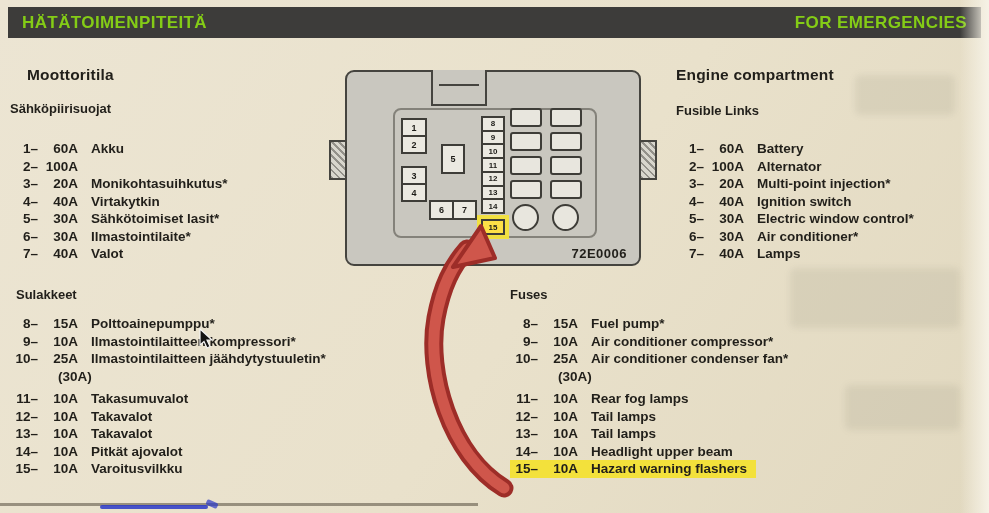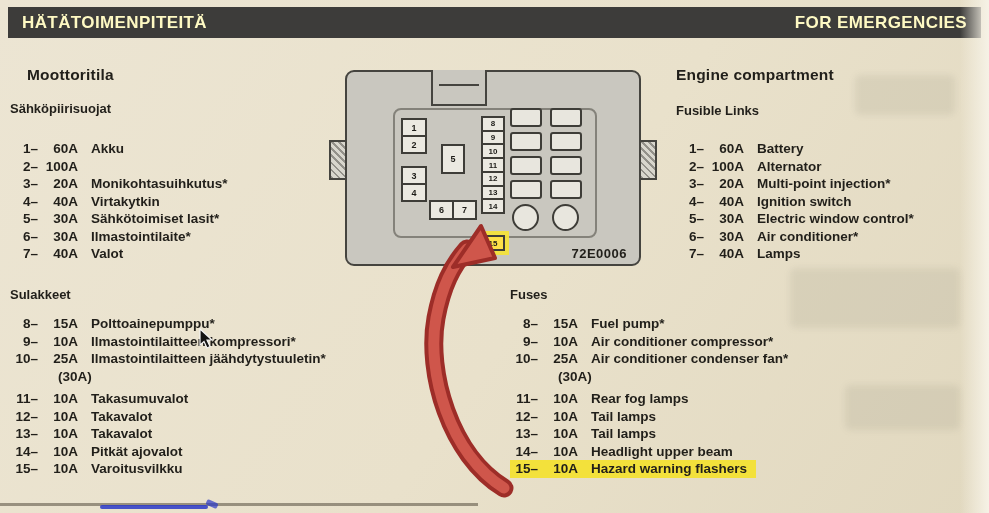--- a/index.html
+++ b/index.html
@@ -4,21 +4,21 @@
 <style>
   * { margin:0; padding:0; box-sizing:border-box; }
   html,body { background:#d8d2c0; }
   .paper {
     position:relative; width:989px; height:513px; overflow:hidden;
     background:linear-gradient(125deg,#ece5d3 0%, #e9e1cb 55%, #e1d8bf 100%);
     font-family:"Liberation Sans", sans-serif; font-weight:700; color:#211f1a;
   }
   .header {
     position:absolute; left:8px; top:7px; width:973px; height:31px;
-    background:#3d3c3a; color:#fef9c3; display:flex; justify-content:space-between;
+    background:#3d3c3a; color:#84cc16; display:flex; justify-content:space-between;
     align-items:center; padding:8px 14px; font-size:17px; letter-spacing:.4px;
   }
   .h-title { position:absolute; font-size:15.5px; letter-spacing:.2px; white-space:nowrap; }
   .h-sub   { position:absolute; font-size:13px; white-space:nowrap; }
   .list { position:absolute; font-size:13.5px; line-height:17.5px; white-space:nowrap; }
   .row { display:flex; width:max-content; }
   .num { display:inline-block; width:26px; text-align:right; }
   .amp { display:inline-block; width:40px; text-align:right; }
   .lbl { margin-left:13px; }
   .row.cont { padding-left:46px; }
@@ -36,21 +36,21 @@
   .tab.left { left:-18px; } .tab.right { right:-18px; }
   .innerline { position:absolute; left:46px; top:36px; width:204px; height:130px;
     border:2px solid #84827a; border-radius:8px; }
   .fgroup { position:absolute; display:flex; background:#ebe9e1; border:2px solid #3e3d38; }
   .fgroup.v { flex-direction:column; }
   .fcell { flex:1; display:flex; align-items:center; justify-content:center;
     font-size:9px; color:#1d1c18; }
   .fgroup.v .fcell + .fcell { border-top:2px solid #3e3d38; }
   .fgroup.h .fcell + .fcell { border-left:2px solid #3e3d38; }
   .stack .fcell { font-size:8px; }
-  .cell15 { background:#fde047; box-shadow:0 0 0 4px rgba(243,225,59,.95);margin-top:16px; }
+  .cell15 { background:#fde047; box-shadow:0 0 0 4px rgba(243,225,59,.95); }
   .sq { position:absolute; width:32px; height:19px; border:2px solid #3e3d38;
     border-radius:3px; background:#e8e6de; }
   .circ { position:absolute; width:27px; height:27px; border:2px solid #3e3d38;
     border-radius:50%; background:#e8e6de; }
   .diag-code { position:absolute; right:12px; top:174px; font-size:13px; letter-spacing:.5px; }
   .arrow-overlay { position:absolute; left:0; top:0; width:989px; height:513px;
     pointer-events:none; z-index:20; }
   .cursor { position:absolute; left:196px; top:328px; z-index:30; }
   .artifact { position:absolute; pointer-events:none; }
   .ghost { background:rgba(100,94,78,.10); filter:blur(3px); border-radius:6px; }
@@ -105,21 +105,21 @@
         <span class="amp">30A</span>
         <span class="lbl">Ilmastointilaite*</span>
       </div>
     <div class="row">
         <span class="num">7–</span>
         <span class="amp">40A</span>
         <span class="lbl">Valot</span>
       </div>
   </div>
 
-  <div class="h-sub" style="left:10px; top:287px;">Sulakkeet</div>
+  <div class="h-sub" style="left:16px; top:287px;">Sulakkeet</div>
 
   <div class="list" style="left:12px; top:315px;">
     <div class="row">
         <span class="num">8–</span>
         <span class="amp">15A</span>
         <span class="lbl">Polttoainepumppu*</span>
       </div>
     <div class="row">
         <span class="num">9–</span>
         <span class="amp">10A</span>

